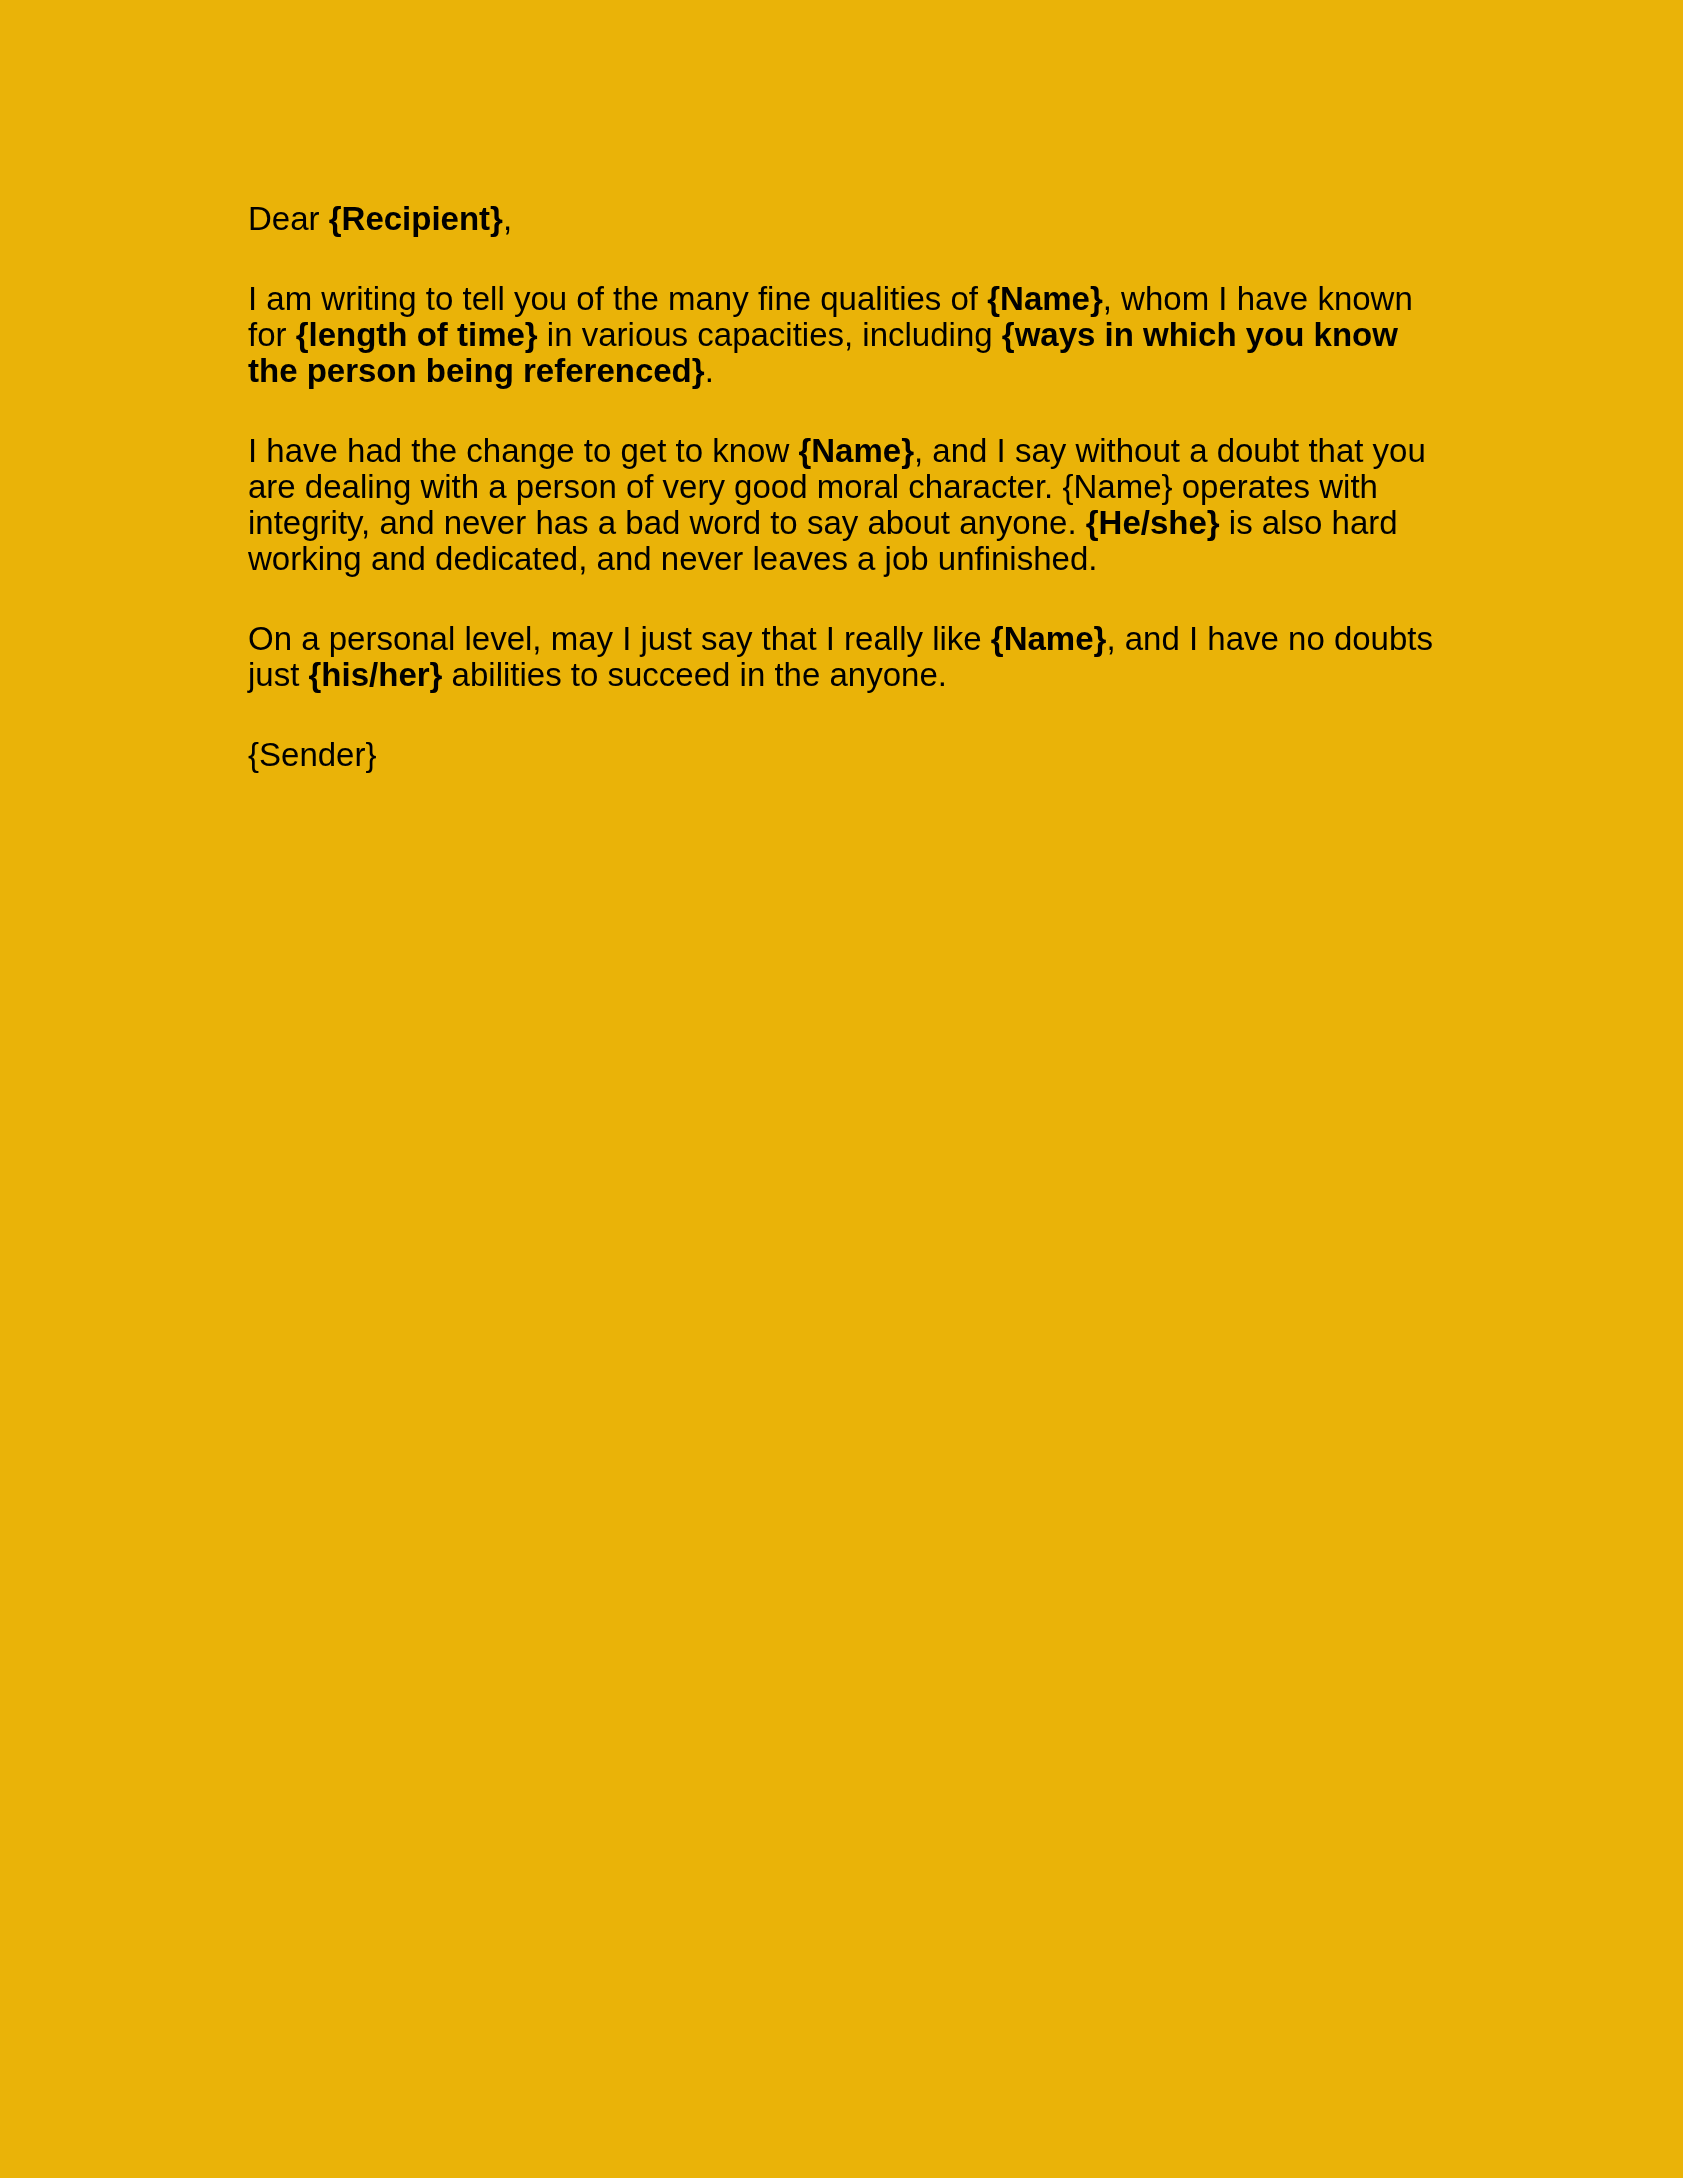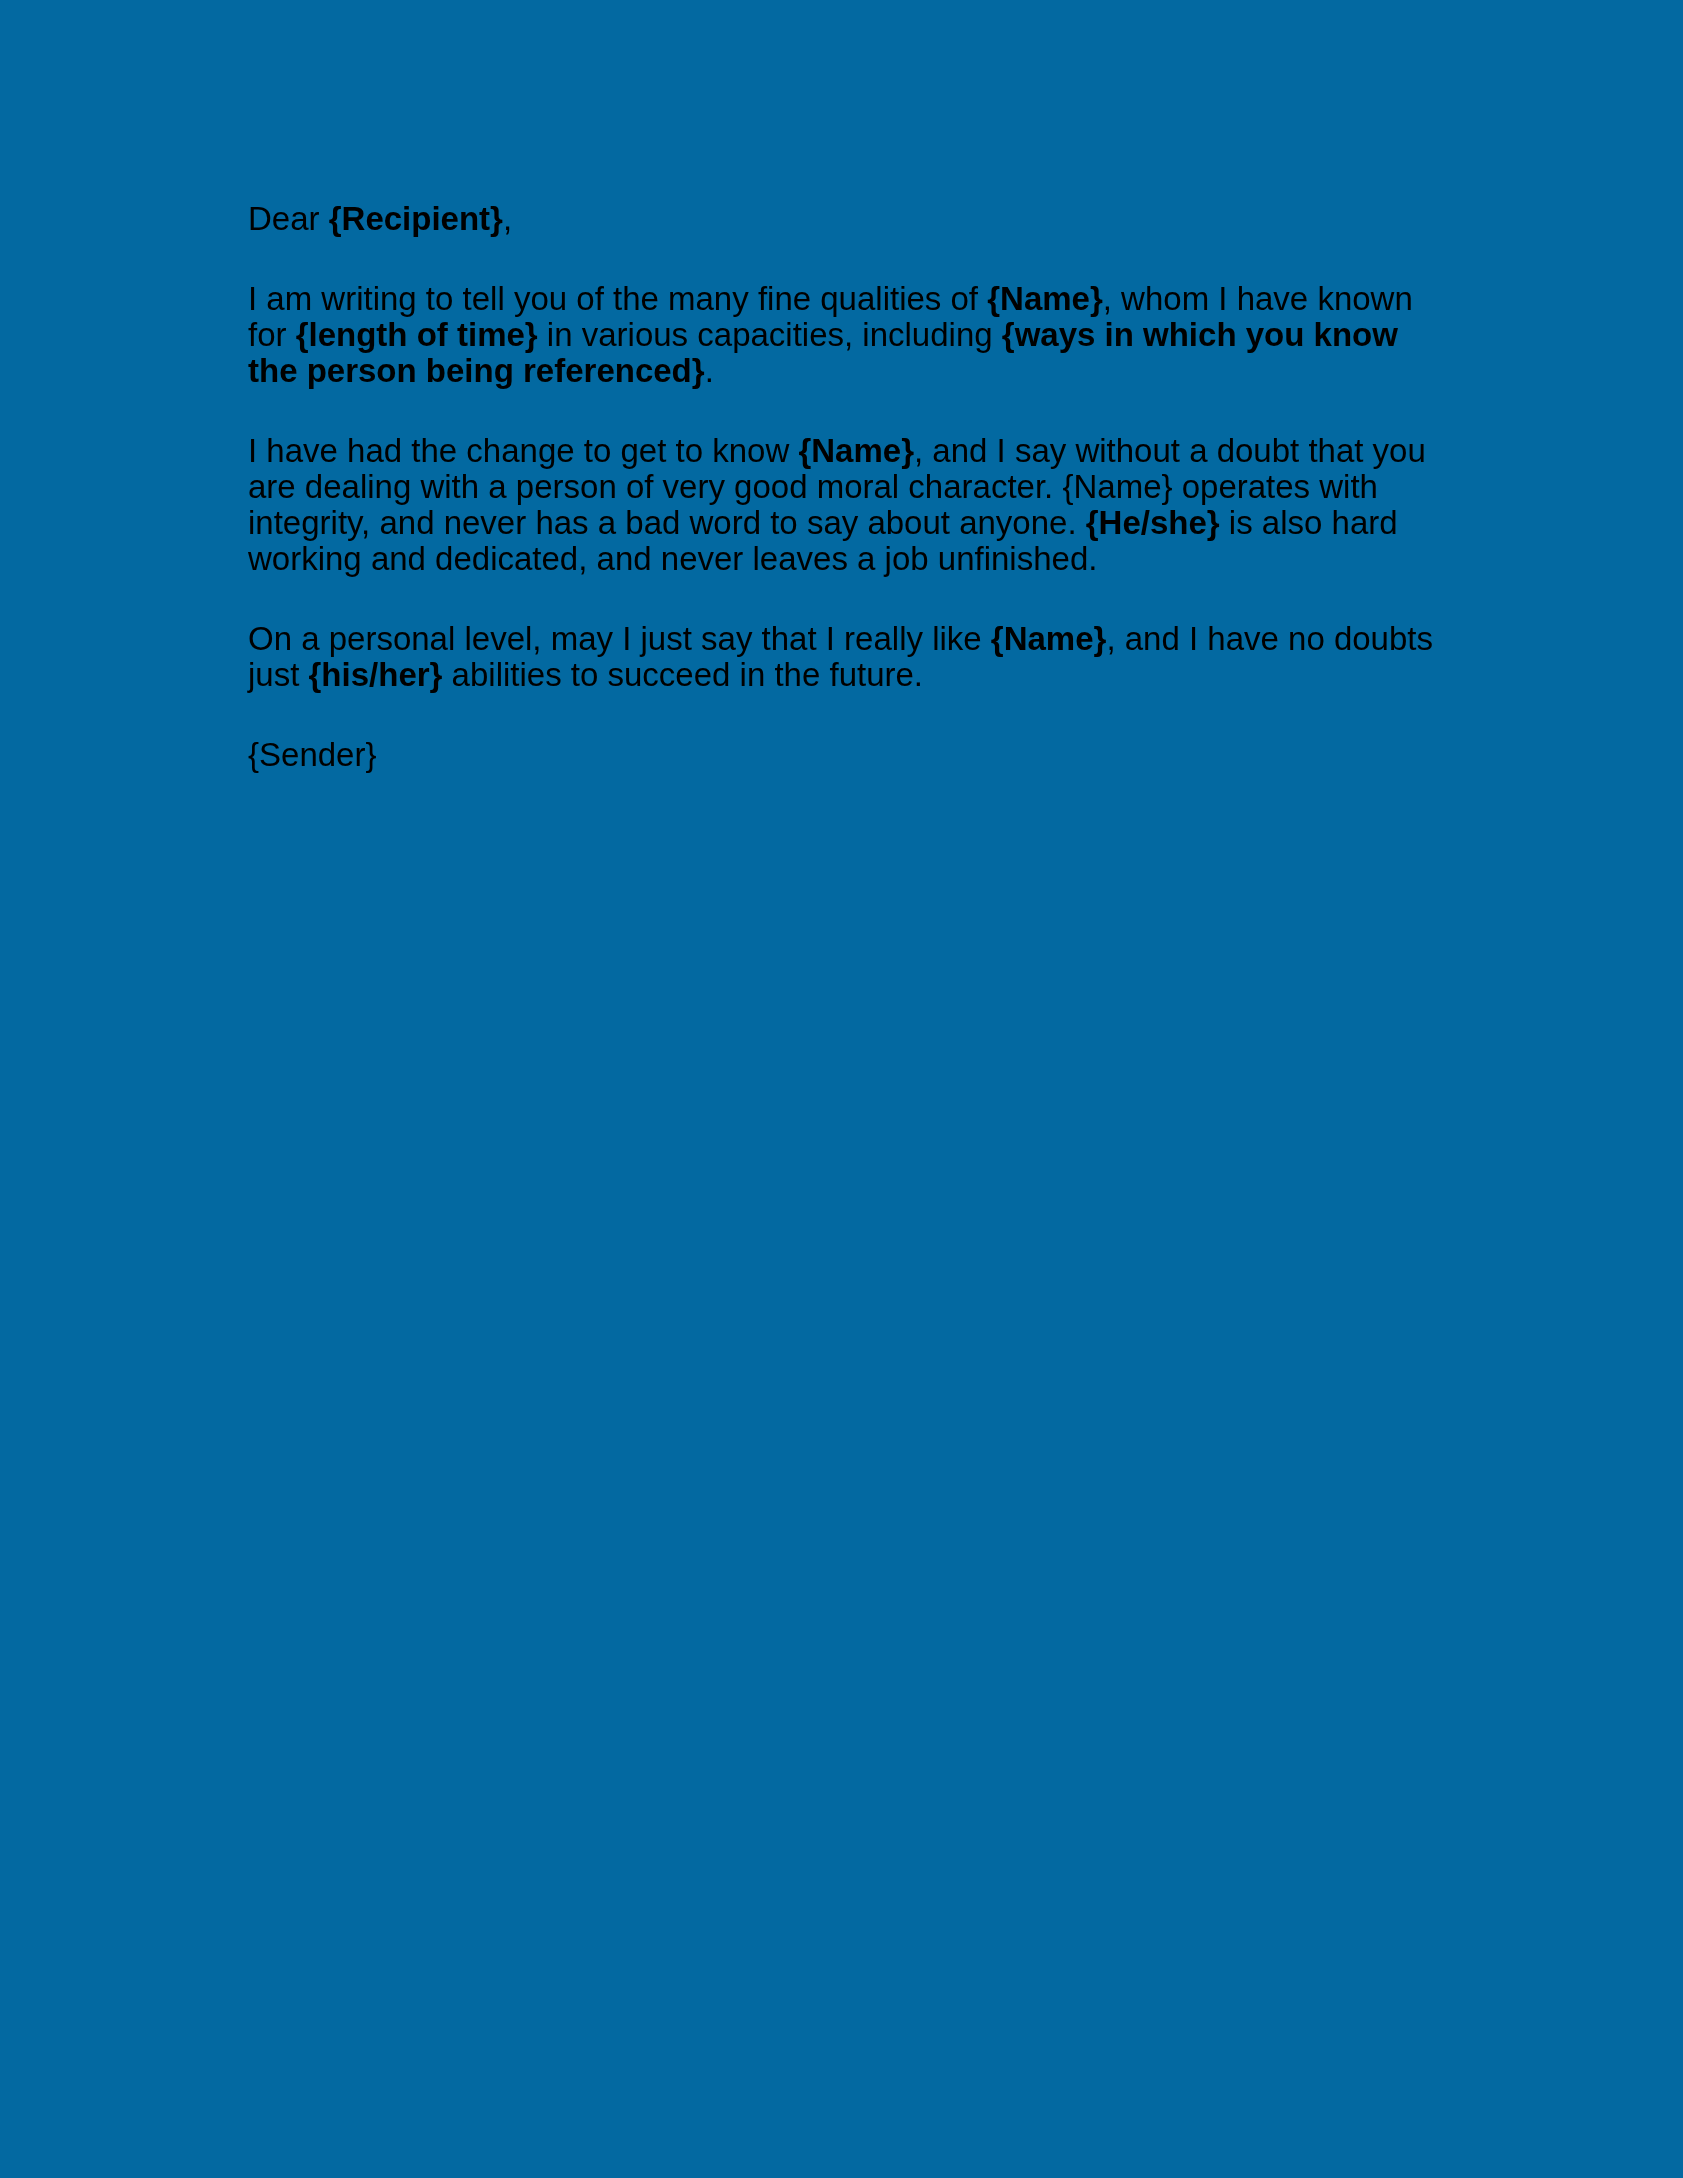--- a/index.html
+++ b/index.html
@@ -4,21 +4,21 @@
 <style>
   html, body {
     margin: 0;
     padding: 0;
     background: #ffffff;
   }
   .page {
     position: relative;
     width: 1683px;
     height: 2178px;
-    background: #0369a1;
+    background: #eab308;
     color: #000000;
     font-family: "Liberation Sans", "DejaVu Sans", sans-serif;
     overflow: hidden;
   }
   .letter-body {
     position: absolute;
     left: 248px;
     top: 201px;
     width: 1208px;
     font-size: 33px;
@@ -35,17 +35,17 @@
   .seg-r { font-weight: normal; }
 </style>
 </head>
 <body>
 
 <div class="page">
   <div class="letter-body">
       <p><span class="seg-r">Dear </span><span class="seg-b">{Recipient}</span><span class="seg-r">,</span></p>
       <p><span class="seg-r">I am writing to tell you of the many fine qualities of </span><span class="seg-b">{Name}</span><span class="seg-r">, whom I have known</span><br><span class="seg-r">for </span><span class="seg-b">{length of time}</span><span class="seg-r"> in various capacities, including </span><span class="seg-b">{ways in which you know</span><br><span class="seg-b">the person being referenced}</span><span class="seg-r">.</span></p>
       <p><span class="seg-r">I have had the change to get to know </span><span class="seg-b">{Name}</span><span class="seg-r">, and I say without a doubt that you</span><br><span class="seg-r">are dealing with a person of very good moral character. {Name} operates with</span><br><span class="seg-r">integrity, and never has a bad word to say about anyone. </span><span class="seg-b">{He/she}</span><span class="seg-r"> is also hard</span><br><span class="seg-r">working and dedicated, and never leaves a job unfinished.</span></p>
-      <p class="extra-gap"><span class="seg-r">On a personal level, may I just say that I really like </span><span class="seg-b">{Name}</span><span class="seg-r">, and I have no doubts</span><br><span class="seg-r">just </span><span class="seg-b">{his/her}</span><span class="seg-r"> abilities to succeed in the future.</span></p>
+      <p class="extra-gap"><span class="seg-r">On a personal level, may I just say that I really like </span><span class="seg-b">{Name}</span><span class="seg-r">, and I have no doubts</span><br><span class="seg-r">just </span><span class="seg-b">{his/her}</span><span class="seg-r"> abilities to succeed in the anyone.</span></p>
       <p><span class="seg-r">{Sender}</span></p>
     </div>
 </div>
 
 
 </body></html>

